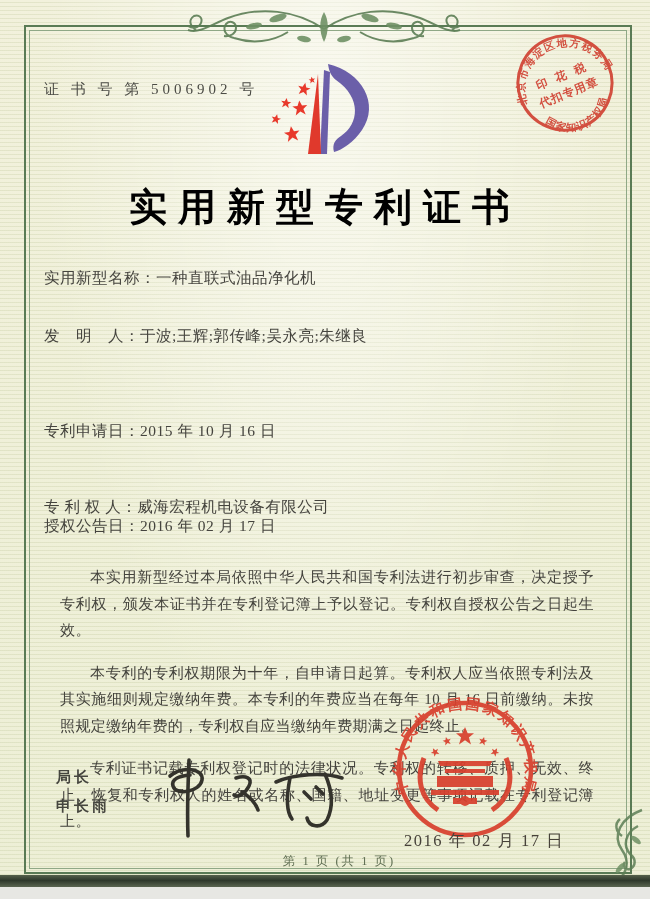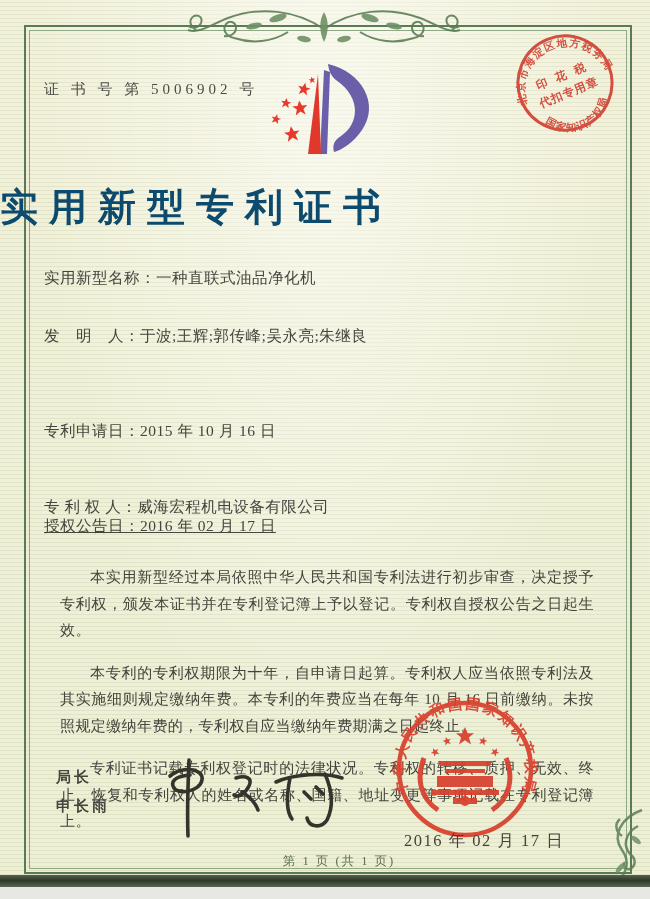--- a/index.html
+++ b/index.html
@@ -12,25 +12,25 @@
       repeating-linear-gradient(0deg, rgba(148,163,98,0.16) 0px, rgba(148,163,98,0.16) 1px, rgba(0,0,0,0) 1px, rgba(0,0,0,0) 4px),
       linear-gradient(#f2f1dc, #edefd6);
   }
   .frame-outer{position:absolute;left:24px;top:25px;width:604px;height:845px;border:2px solid #5a7b55;}
   .frame-inner{position:absolute;left:3px;top:3px;right:3px;bottom:3px;border:1px solid #8fa886;}
   .bottom-band{position:absolute;left:0;top:875px;width:650px;height:12px;
     background:linear-gradient(#55614b,#2e382b 45%,#5a6550);}
   .bottom-strip{position:absolute;left:0;top:887px;width:650px;height:12px;background:#e7e7e3;}
 
   .cert-no{position:absolute;left:44px;top:80px;font-size:15px;letter-spacing:4px;color:#4c4c46;}
-  .title{position:absolute;left:0;top:182px;width:650px;text-align:left;
-    font-size:38px;font-weight:bold;letter-spacing:11px;color:#0c4a6e;}
+  .title{position:absolute;left:0;top:182px;width:650px;text-align:center;
+    font-size:38px;font-weight:bold;letter-spacing:11px;color:#000000;}
 
   .field{position:absolute;left:44px;font-size:15.5px;color:#45443e;letter-spacing:0.5px;white-space:nowrap;}
-  .f0{top:268px;} .f1{top:326px;} .f2{top:374px;} .f3{top:421px;} .f4{top:468px;margin-top:29px;} .f5{top:516px;text-decoration:underline;}
+  .f0{top:268px;} .f1{top:326px;} .f2{top:374px;} .f3{top:421px;} .f4{top:468px;margin-top:29px;} .f5{top:516px;}
 
   .body-text{position:absolute;left:44px;top:548px;width:566px;
     font-size:15px;line-height:26.5px;color:#44433d;text-align:justify;letter-spacing:0.4px;}
   .body-text p{margin:16px;text-indent:2em;}
 
   .signer{position:absolute;left:56px;font-size:15px;letter-spacing:3px;color:#46463f;font-weight:bold;}
   .signer-title{top:768px;} .signer-name{top:797px;}
 
   .sig-svg{position:absolute;left:132px;top:748px;}
   .logo-svg{position:absolute;left:258px;top:52px;}

